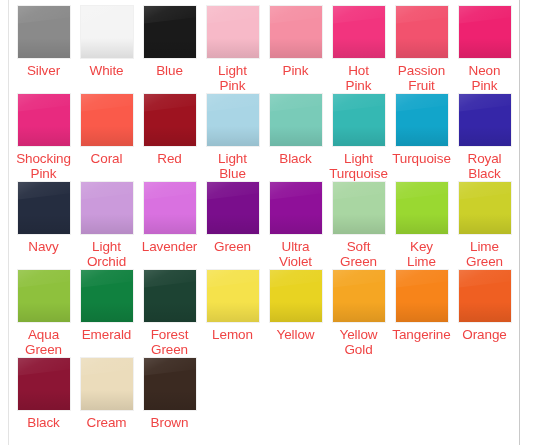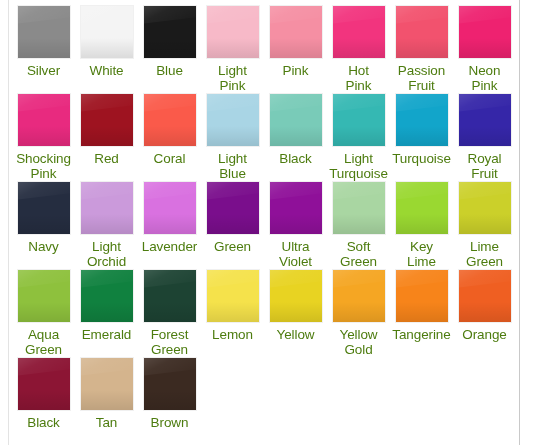--- a/index.html
+++ b/index.html
@@ -81,21 +81,21 @@
     height: 38%;
     background: linear-gradient(to top, rgba(0,0,0,0.10), rgba(0,0,0,0));
     pointer-events: none;
   }
   .swatch-label {
     margin-top: 5px;
     width: 63px;
     text-align: center;
     font-size: 13.5px;
     line-height: 15px;
-    color: #4d7c0f;
+    color: #ef4444;
     font-family: "Liberation Sans", sans-serif;
     white-space: pre-line;
     letter-spacing: -0.1px;
   }
 </style>
 </head>
 <body>
 
 <div id="chart-root">
 
@@ -141,49 +141,49 @@
 Pink</div>
         </div>
       </div>
       <div class="swatch-row">
         <div class="swatch-cell">
           <div class="swatch-chip" title="Shocking Pink" style="background: rgb(232, 42, 127);"></div>
           <div class="swatch-label">Shocking
 Pink</div>
         </div>
         <div class="swatch-cell">
+          <div class="swatch-chip" title="Coral" style="background: rgb(250, 90, 74);"></div>
+          <div class="swatch-label">Coral</div>
+        </div>
+        <div class="swatch-cell">
           <div class="swatch-chip" title="Red" style="background: rgb(158, 19, 32);"></div>
           <div class="swatch-label">Red</div>
         </div>
         <div class="swatch-cell">
-          <div class="swatch-chip" title="Coral" style="background: rgb(250, 90, 74);"></div>
-          <div class="swatch-label">Coral</div>
-        </div>
-        <div class="swatch-cell">
           <div class="swatch-chip" title="Light Blue" style="background: rgb(169, 213, 229);"></div>
           <div class="swatch-label">Light
 Blue</div>
         </div>
         <div class="swatch-cell">
           <div class="swatch-chip" title="Aqua" style="background: rgb(121, 203, 184);"></div>
           <div class="swatch-label">Black</div>
         </div>
         <div class="swatch-cell">
           <div class="swatch-chip" title="Light Turquoise" style="background: rgb(53, 184, 179);"></div>
           <div class="swatch-label">Light
 Turquoise</div>
         </div>
         <div class="swatch-cell">
           <div class="swatch-chip" title="Turquoise" style="background: rgb(18, 165, 202);"></div>
           <div class="swatch-label">Turquoise</div>
         </div>
         <div class="swatch-cell">
           <div class="swatch-chip" title="Royal Blue" style="background: rgb(53, 38, 168);"></div>
           <div class="swatch-label">Royal
-Fruit</div>
+Black</div>
         </div>
       </div>
       <div class="swatch-row">
         <div class="swatch-cell">
           <div class="swatch-chip" title="Navy" style="background: rgb(37, 45, 64);"></div>
           <div class="swatch-label">Navy</div>
         </div>
         <div class="swatch-cell">
           <div class="swatch-chip" title="Light Orchid" style="background: rgb(203, 154, 219);"></div>
           <div class="swatch-label">Light
@@ -254,22 +254,22 @@
           <div class="swatch-chip" title="Orange" style="background: rgb(239, 95, 34);"></div>
           <div class="swatch-label">Orange</div>
         </div>
       </div>
       <div class="swatch-row">
         <div class="swatch-cell">
           <div class="swatch-chip" title="Maroon" style="background: rgb(140, 21, 52);"></div>
           <div class="swatch-label">Black</div>
         </div>
         <div class="swatch-cell">
-          <div class="swatch-chip" title="Tan" style="background: rgb(212, 180, 141);"></div>
-          <div class="swatch-label">Tan</div>
+          <div class="swatch-chip" title="Cream" style="background: rgb(235, 220, 187);"></div>
+          <div class="swatch-label">Cream</div>
         </div>
         <div class="swatch-cell">
           <div class="swatch-chip" title="Brown" style="background: rgb(59, 42, 33);"></div>
           <div class="swatch-label">Brown</div>
         </div>
       </div>
     </div>
 
 </div>
 

